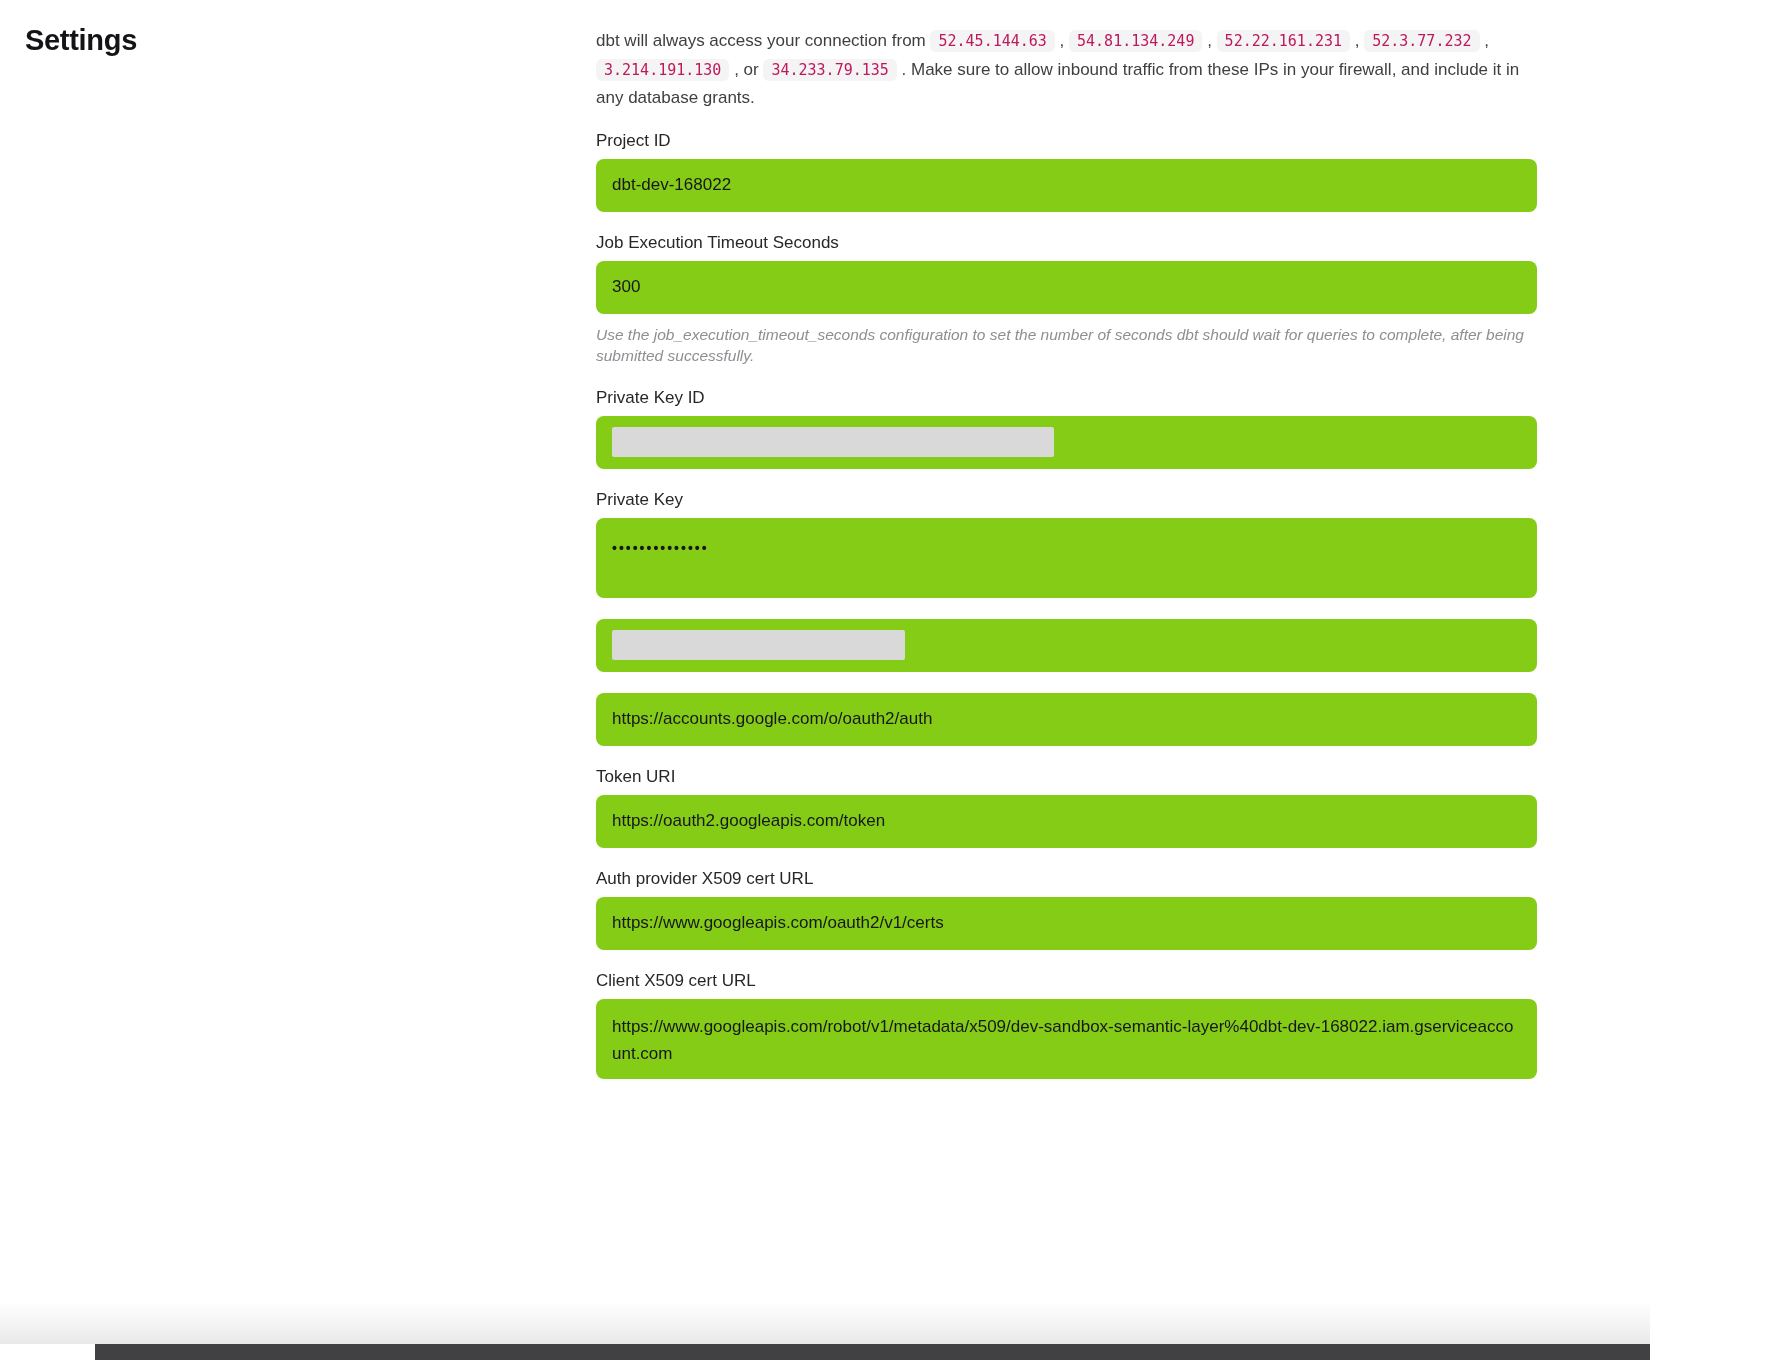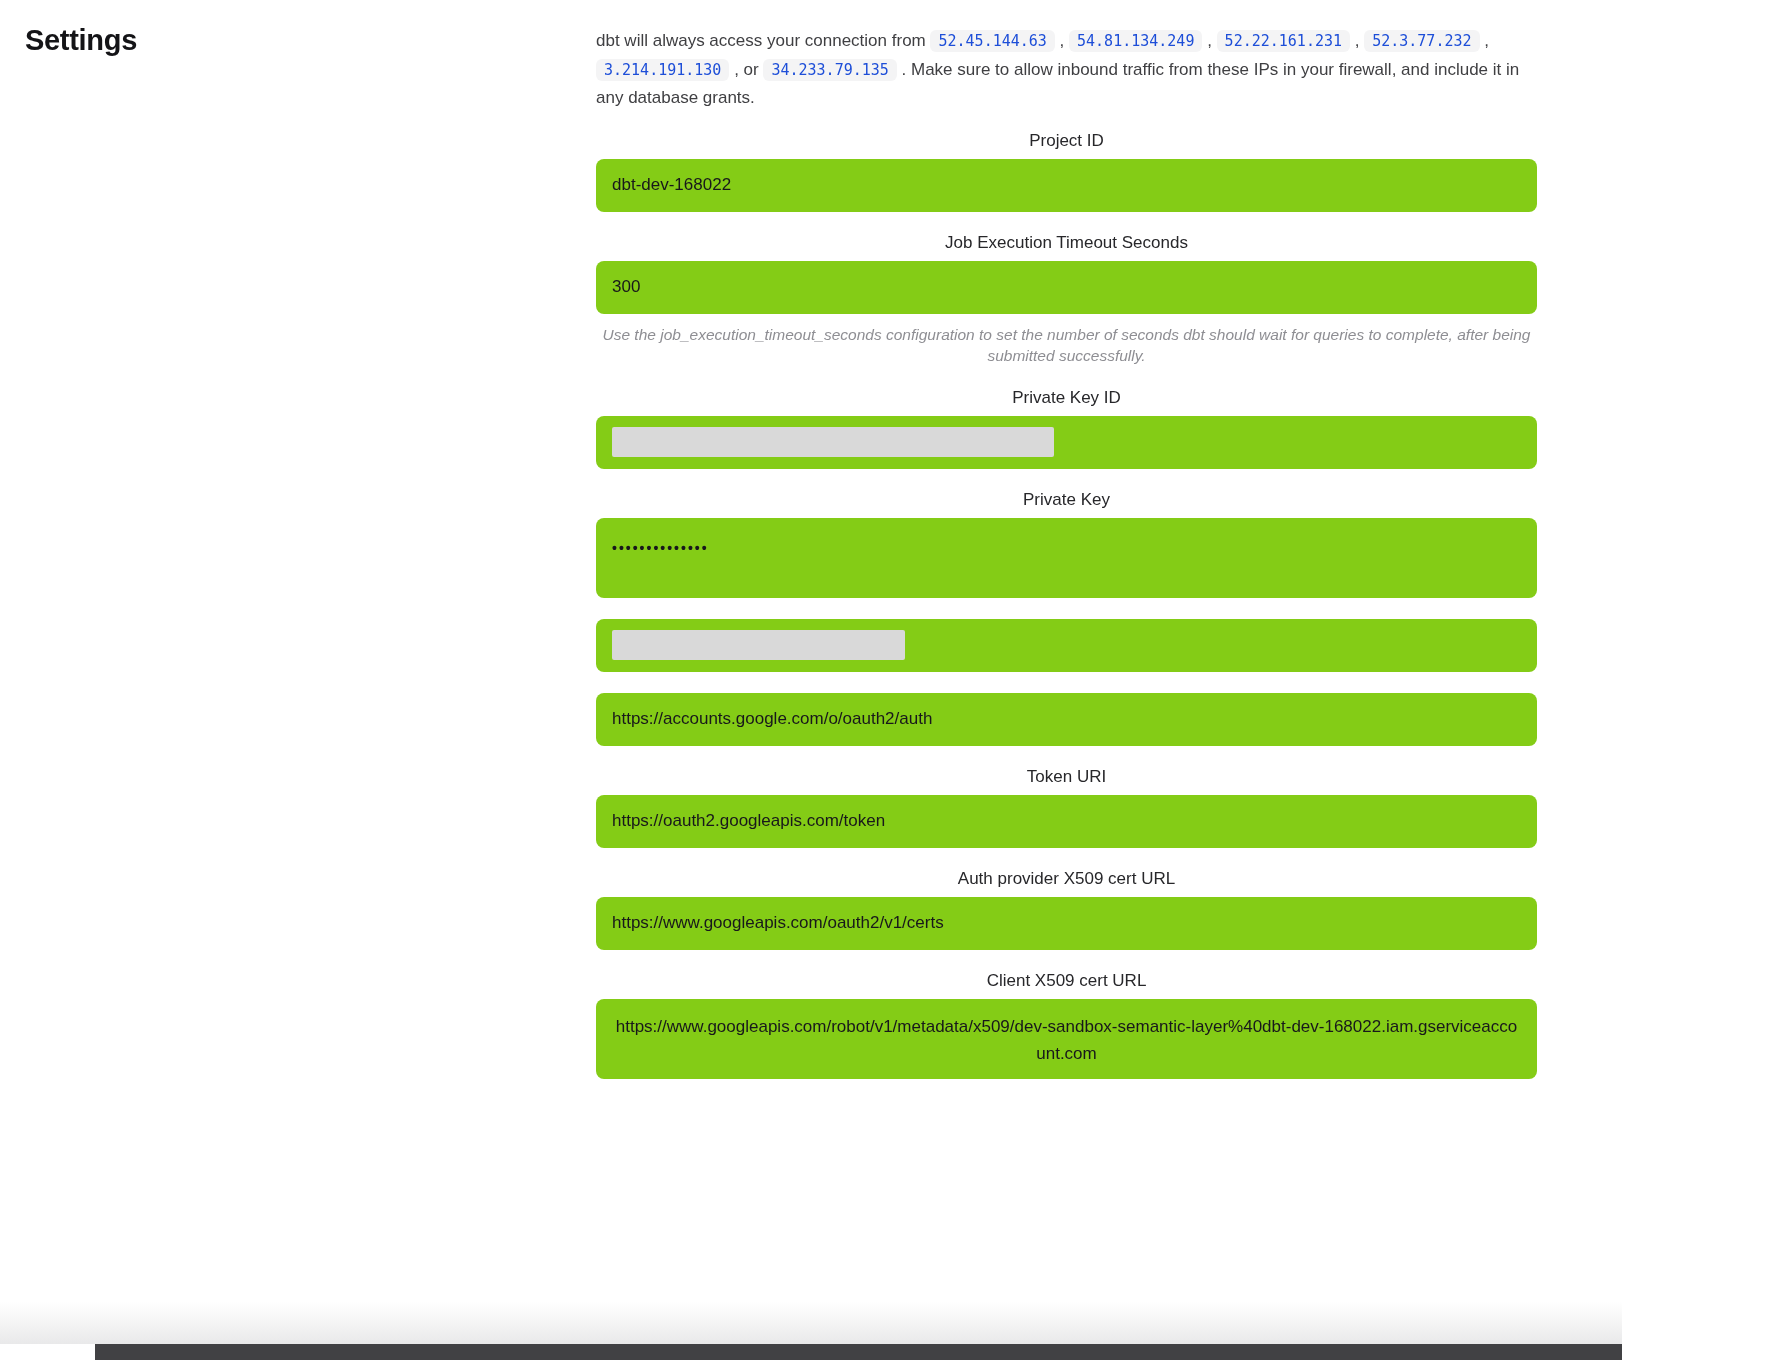--- a/index.html
+++ b/index.html
@@ -3,20 +3,21 @@
 <meta charset="utf-8">
 <style>
   html, body { margin: 0; padding: 0; background: #ffffff; }
   .page {
     position: relative;
     width: 1622px;
     height: 1360px;
     background: #ffffff;
     font-family: "Liberation Sans", sans-serif;
     overflow: hidden;
+    padding-left: 28px;
   }
   .page-title {
     position: absolute;
     left: 25px;
     top: 24px;
     margin: 0;
     font-size: 29px;
     font-weight: 700;
     letter-spacing: -0.3px;
     color: #141417;
@@ -30,26 +31,26 @@
   .intro {
     margin: 0 0 19px 0;
     font-size: 17px;
     line-height: 27.5px;
     color: #3f3f42;
   }
   .ip-chip {
     font-family: "DejaVu Sans Mono", monospace;
     font-size: 15px;
     background: #f4f4f5;
-    color: #1d4ed8;
+    color: #be185d;
     padding: 2px 8px;
     border-radius: 6px;
     white-space: nowrap;
   }
-  .field-group { margin-bottom: 21px; text-align: center; }
+  .field-group { margin-bottom: 21px; }
   .field-label {
     display: block;
     font-size: 17px;
     font-weight: 500;
     color: #27272a;
     line-height: 20px;
   }
   .field-input {
     margin-top: 8px;
     background: #84cc16;

